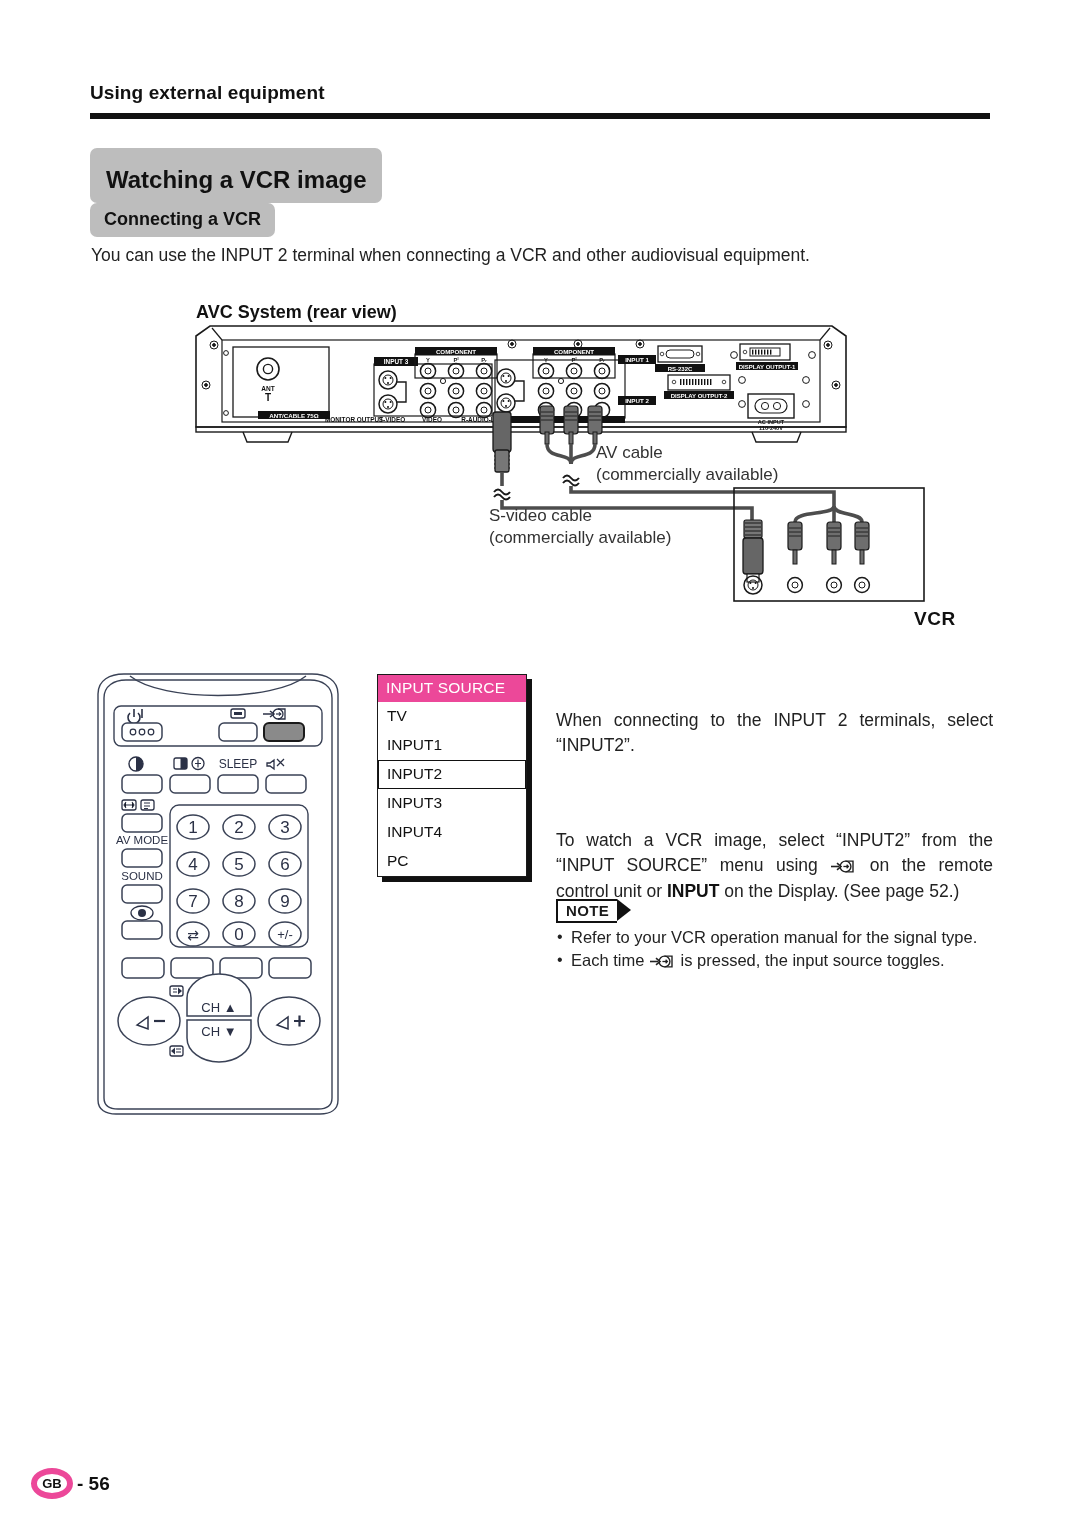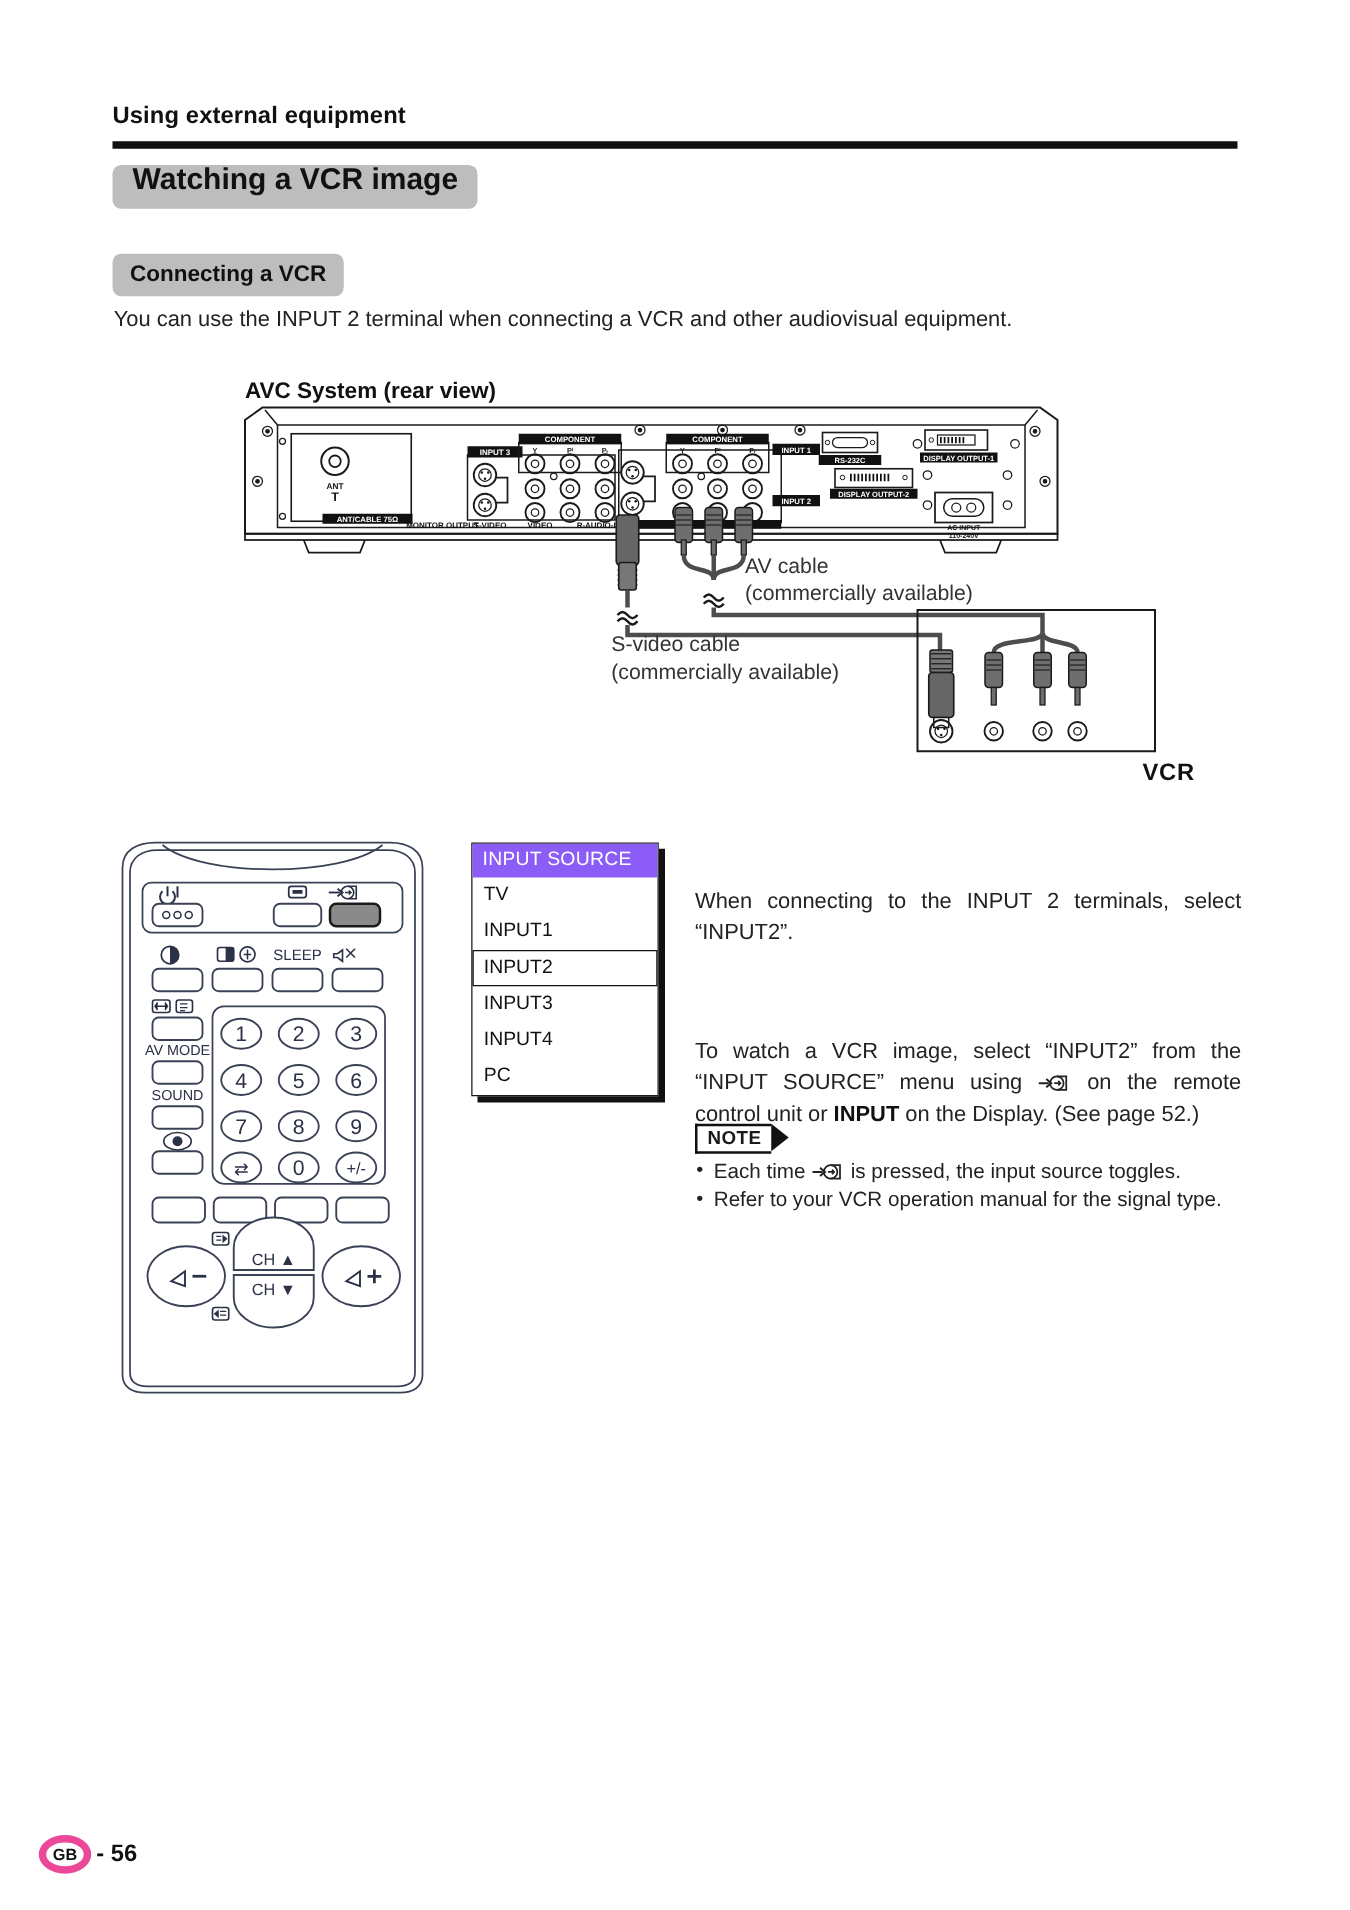--- a/index.html
+++ b/index.html
@@ -18,21 +18,21 @@
   }
   .head-rule{
     position:absolute;left:90px;top:113px;width:900px;height:6px;background:#111;
   }
 
   .badge{
     position:absolute;display:inline-block;background:#bdbdbd;
     border-radius:7px;color:#111;font-weight:bold;
     padding:6px 14px 8px 14px;line-height:1;white-space:nowrap;
   }
-  #badge-watching{left:90px;top:132px;font-size:24px;padding:0 16px 11px 16px;}
+  #badge-watching{left:90px;top:148px;font-size:24px;padding:20px 16px 11px 16px;}
   #badge-connecting{left:90px;top:203px;font-size:18px;padding:7px 14px 9px 14px;}
 
   .body-text{
     position:absolute;font-size:17.5px;color:#222;line-height:1.42;
   }
   #intro-text{left:91px;top:243px;width:880px;}
 
   .sub-label{
     position:absolute;font-size:18px;font-weight:bold;color:#111;
   }
@@ -54,21 +54,21 @@
   }
 
   
   #input-source-menu{
     position:absolute;left:377px;top:674px;width:148px;
     background:#fff;border:1.6px solid #1a1a1a;
     box-shadow:5px 5px 0 0 #111;
     font-size:15.5px;
   }
   #input-source-menu .menu-title{
-    background:#8b5cf6;color:#fff;font-size:15.5px;
+    background:#ec4899;color:#fff;font-size:15.5px;
     padding:4px 6px 5px 8px;letter-spacing:.2px;
   }
   #input-source-menu ul{list-style:none;margin:0;padding:0;}
   #input-source-menu li{
     padding:4px 6px 5px 8px;color:#111;border:1.4px solid transparent;
   }
   #input-source-menu li.selected{
     border:1.5px solid #111;
   }
 
@@ -497,29 +497,29 @@
           <circle cx="15.5" cy="7.5" r="5.4" stroke="#222" stroke-width="1.4" fill="none"></circle>
           <path d="M13.4 7.5 H18" stroke="#222" stroke-width="1.3" fill="none"></path>
           <path d="M16.6 5.7 L18.4 7.5 L16.6 9.3" stroke="#222" stroke-width="1.3" fill="none"></path>
           <path d="M15.5 2.1 H23 V12.9 H15.5" stroke="#222" stroke-width="1.4" fill="none"></path>
         </svg></span><span> on the remote control unit or </span><b>INPUT</b><span> on the Display. (See page 52.)</span>
   </div>
 
   <div class="note-box">
     <div class="note-tag">NOTE</div>
     <ul class="note-list">
+      <li>Refer to your VCR operation manual for the signal type.</li>
       <li><span>Each time </span><span class="inp-ico"><svg width="27" height="15" viewBox="0 0 27 15">
               <path d="M1 7.5 H9" stroke="#222" stroke-width="1.6" fill="none"></path>
               <path d="M7 4.2 L11 7.5 L7 10.8" stroke="#222" stroke-width="1.6" fill="none"></path>
               <circle cx="15.5" cy="7.5" r="5.4" stroke="#222" stroke-width="1.4" fill="none"></circle>
               <path d="M13.4 7.5 H18" stroke="#222" stroke-width="1.3" fill="none"></path>
               <path d="M16.6 5.7 L18.4 7.5 L16.6 9.3" stroke="#222" stroke-width="1.3" fill="none"></path>
               <path d="M15.5 2.1 H23 V12.9 H15.5" stroke="#222" stroke-width="1.4" fill="none"></path>
             </svg></span><span> is pressed, the input source toggles.</span></li>
-      <li>Refer to your VCR operation manual for the signal type.</li>
     </ul>
   </div>
 
   <svg id="remote" viewBox="0 0 252 448">
     <defs>
       <style>
         .rb{fill:#fff;stroke:#3a4256;stroke-width:1.5;}
         .rt{font-family:"Liberation Sans",sans-serif;fill:#2b3146;}
         .rl{fill:none;stroke:#3a4256;stroke-width:1.4;}
       </style>

